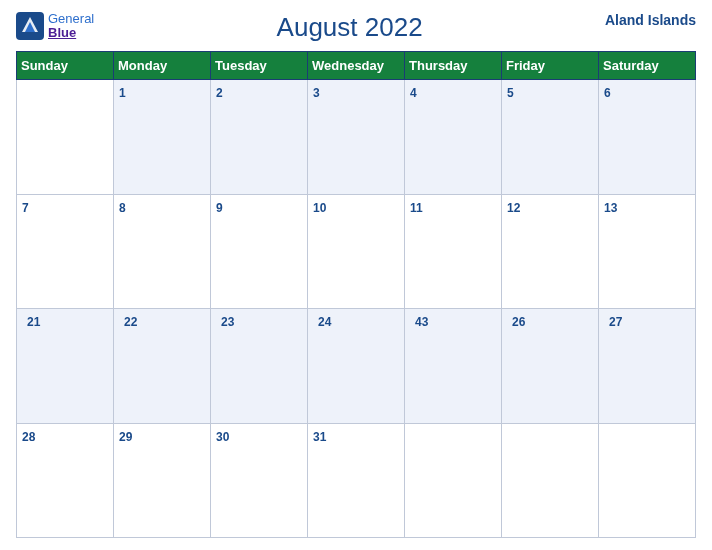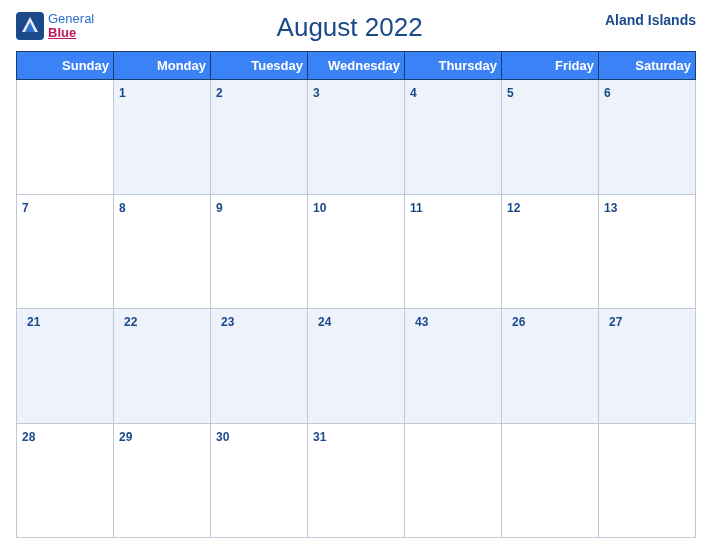--- a/index.html
+++ b/index.html
@@ -55,23 +55,23 @@
       font-weight: bold;
       text-align: right;
       min-width: 90px;
     }
     .calendar-table {
       width: 100%;
       border-collapse: collapse;
       flex: 1;
     }
     .calendar-table th {
-      background-color: #3b82f6;
+      background-color: #15803d;
       color: #fff;
-      text-align: right;
+      text-align: left;
       padding: 6px 4px;
       font-size: 13px;
       font-weight: bold;
       border: 1px solid #1a3d73;
     }
     .calendar-table td {
       border: 1px solid #c0c8d8;
       vertical-align: top;
       padding: 3px 5px;
       width: calc(100% / 7);
@@ -105,21 +105,21 @@
 <div class="page">
   <div class="header">
     <div class="logo">
       <svg class="logo-icon" viewBox="0 0 28 28">
         <rect width="28" height="28" rx="4" fill="#1a4a8a"></rect>
         <polygon points="14,5 22,20 6,20" fill="#fff" opacity="0.9"></polygon>
         <polygon points="14,10 19,20 9,20" fill="#2e6fcc"></polygon>
       </svg>
       <div class="logo-text">
         <span>General</span><br>
-        <span style="color:#be185d;font-weight:bold;text-decoration:underline;">Blue</span>
+        <span style="color:#4c1d95;font-weight:bold;text-decoration:underline;">Blue</span>
       </div>
     </div>
     <div class="calendar-title">August 2022</div>
     <div class="region-label">Aland Islands</div>
   </div>
 
   <table class="calendar-table">
     <thead>
       <tr>
         <th>Sunday</th>

